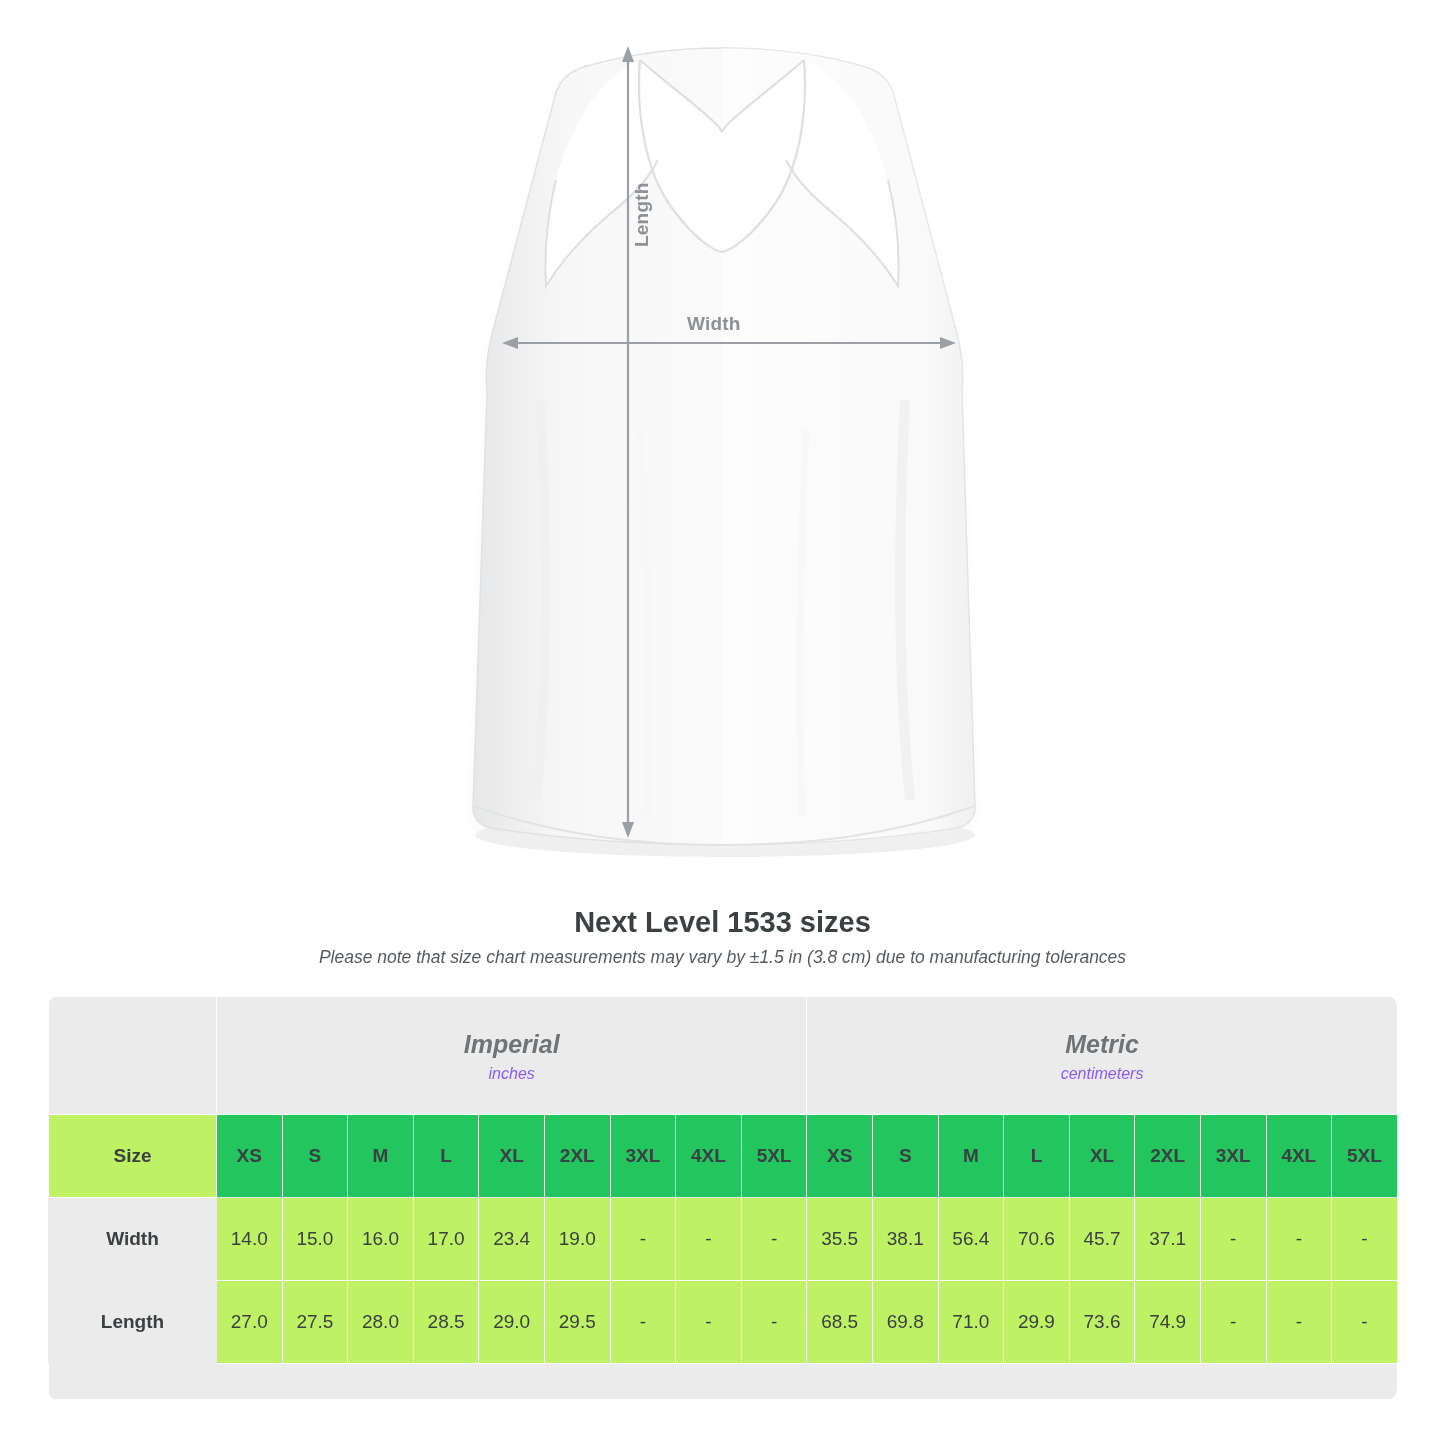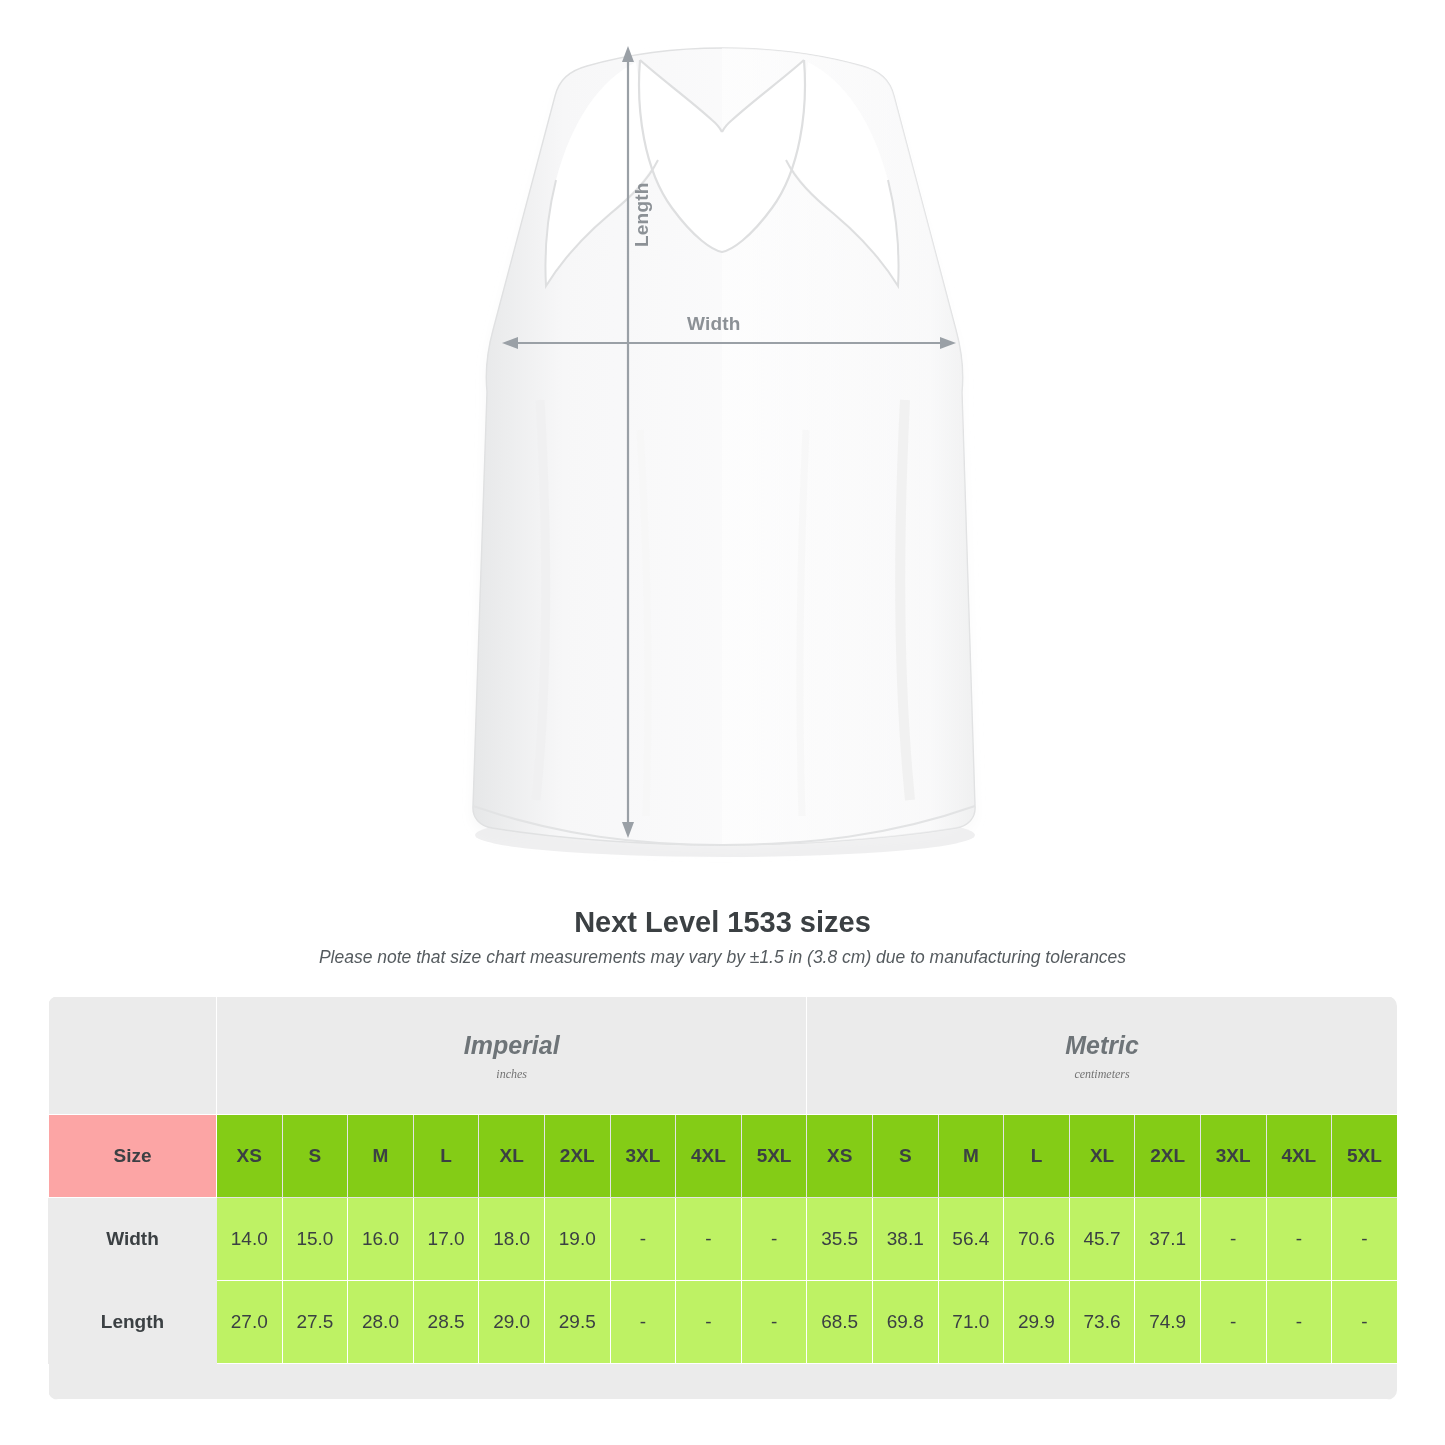--- a/index.html
+++ b/index.html
@@ -92,42 +92,41 @@
     border: none;
   }
   .unit-name {
     font-size: 25px;
     font-weight: bold;
     font-style: italic;
     color: #6e7478;
     line-height: 1.35;
   }
   .unit-sub {
-    font-size: 12px;
+    font-size: 16px;
     font-style: italic;
-    color: #737373;
+    color: #8b5cf6;
     margin-top: 4px;
-    font-family: Liberation Serif, serif;
   }
   .row-head {
     background: #ebebeb;
     font-size: 19px;
     font-weight: bold;
     color: #3b4043;
     height: 83px;
   }
   .sizes-row td {
-    background: #84cc16;
+    background: #22c55e;
     font-size: 19px;
     font-weight: bold;
     color: #3b4043;
     height: 83px;
   }
   .sizes-row td.label-cell {
-    background: #fca5a5;
+    background: #bef264;
   }
   .data-row td {
     background: #bef264;
     font-size: 19px;
     color: #3b4043;
     height: 83px;
     border-left: 1px solid #e4e4e4;
     border-right: 1px solid #e4e4e4;
     border-top: 1px solid #e4e4e4;
     border-bottom: 1px solid #e4e4e4;
@@ -353,21 +352,21 @@
           <td class="size-cell">4XL</td>
           <td class="size-cell">5XL</td>
         </tr>
 
         <tr class="data-row">
           <td class="label-cell">Width</td>
           <td>14.0</td>
           <td>15.0</td>
           <td>16.0</td>
           <td>17.0</td>
-          <td>18.0</td>
+          <td>23.4</td>
           <td>19.0</td>
           <td>-</td>
           <td>-</td>
           <td>-</td>
           <td>35.5</td>
           <td>38.1</td>
           <td>56.4</td>
           <td>70.6</td>
           <td>45.7</td>
           <td>37.1</td>

